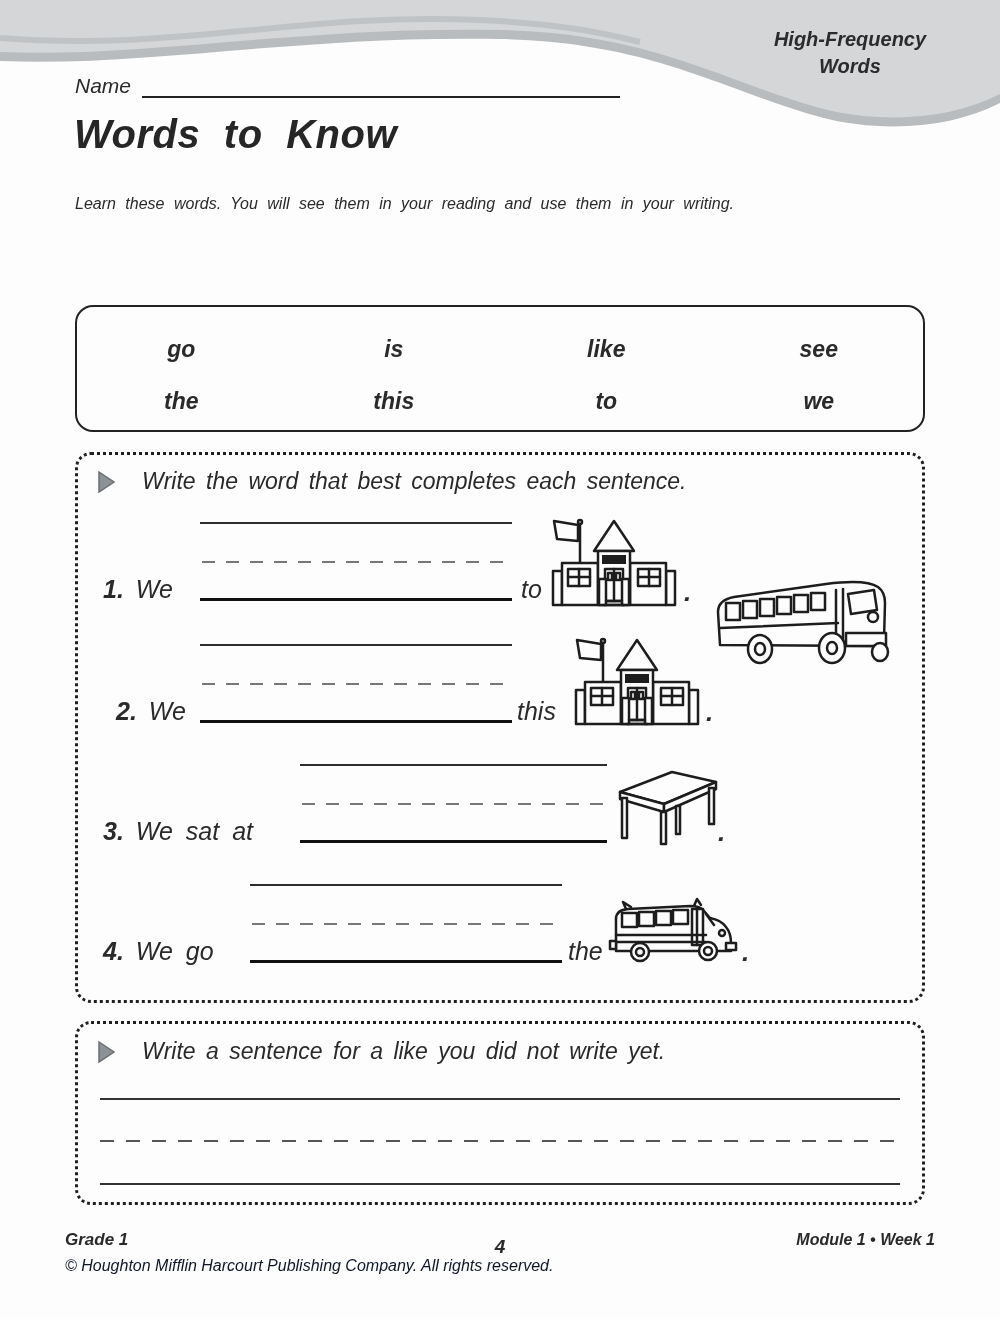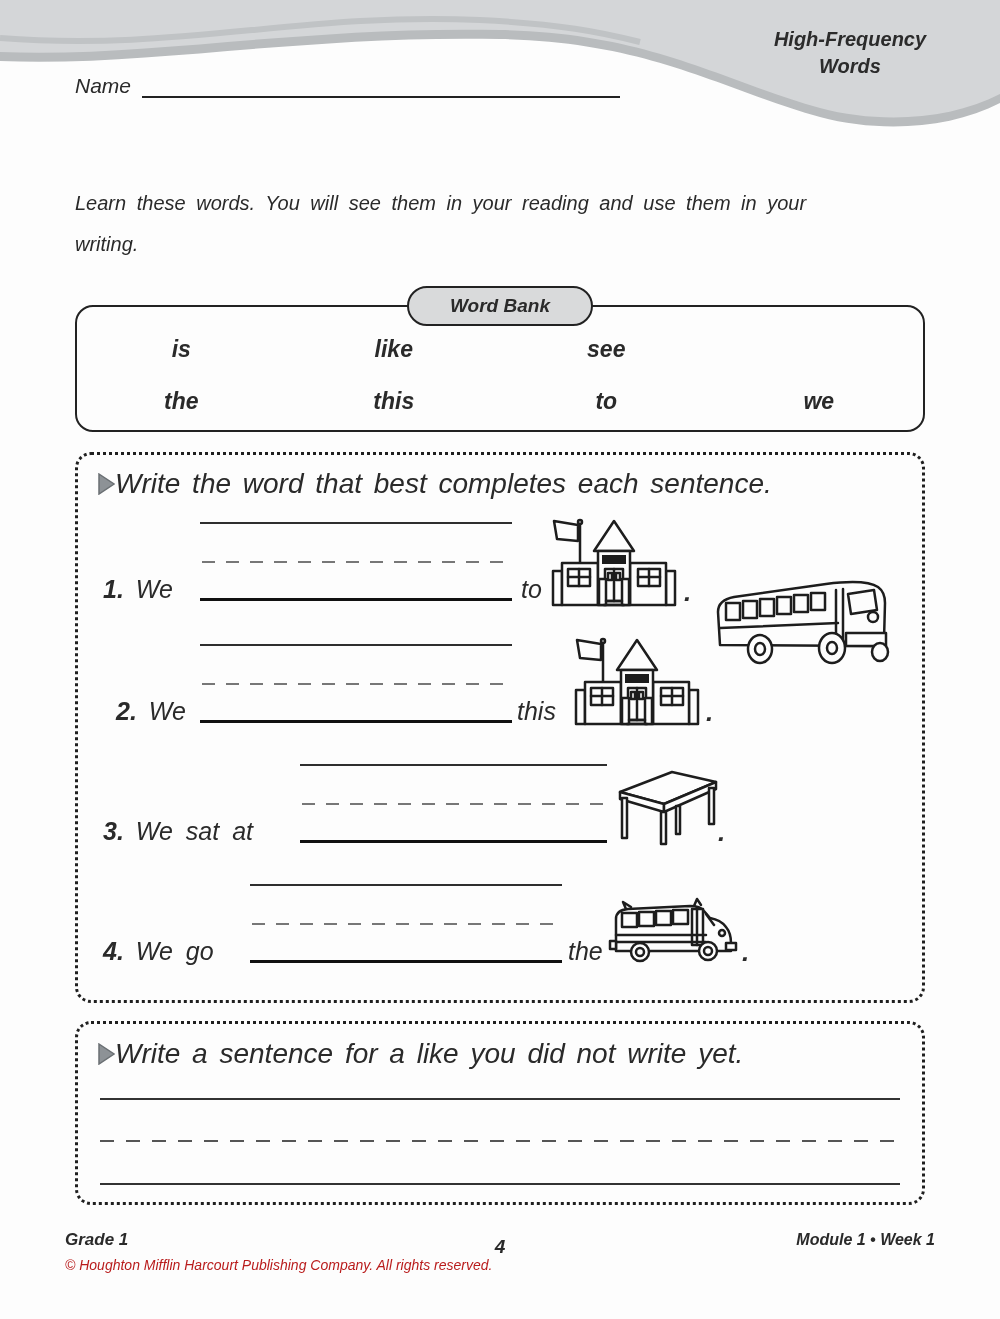--- a/index.html
+++ b/index.html
@@ -14,39 +14,39 @@
   .swoosh-svg { position:absolute; top:0; left:0; }
   .badge {
     position:absolute; left:760px; top:26px; width:180px; text-align:center;
     font-size:20px; font-weight:bold; line-height:27px; color:#2b2b2b;
   }
   .name-row-label { position:absolute; left:75px; top:74px; font-size:21px; }
   .name-line { position:absolute; left:142px; top:68px; width:478px; height:30px;
     border-bottom:2.5px solid #222; }
   .page-title { position:absolute; left:74px; top:112px; font-size:40px; font-weight:bold;
     word-spacing:12px; letter-spacing:.5px; color:#262626; }
-  .intro { position:absolute; left:75px; top:183px; width:785px; font-size:20px;
+  .intro { position:absolute; left:75px; top:183px; width:785px; font-size:16px;
     line-height:41px; word-spacing:5px; }
   
   .wordbank-box { position:absolute; left:75px; top:305px; width:850px; height:127px;
     border:2.5px solid #222; border-radius:18px; background:#fdfdfd; }
   .wordbank-tab { position:absolute; left:407px; top:286px; width:186px; height:40px;
     background:#d9dadb; border:2.5px solid #222; border-radius:20px;
     display:flex; align-items:center; justify-content:center;
     font-size:19px; font-weight:bold; }
   .wb-row { position:absolute; left:75px; width:850px; display:flex; }
   .wb-row span { width:25%; text-align:center; font-size:23px; font-weight:bold; }
   .wb-row1 { top:336px; } .wb-row2 { top:388px; }
   
   .dashed-box { position:absolute; left:75px; width:850px;
     border:3px dotted #1f1f1f; border-radius:16px; }
   .box1 { top:452px; height:551px; }
   .box2 { top:1021px; height:184px; }
-  .prompt { position:absolute; display:flex; align-items:center; gap:0;
-    font-size:28px; word-spacing:4px; }
+  .prompt { position:absolute; display:flex; align-items:center; gap:27px;
+    font-size:23px; word-spacing:4px; }
   .prompt-1 { left:98px; top:468px; }
   .prompt-2 { left:98px; top:1038px; }
   
   .writing-guide { position:absolute; height:79px;
     border-top:2px solid #2e2e2e; border-bottom:3.5px solid #111; }
   .writing-guide .mid { position:absolute; left:2px; right:2px; top:50%; height:2px;
     background:repeating-linear-gradient(90deg,#777 0 13px, transparent 13px 24px); }
   .g1 { left:200px; top:522px; width:312px; }
   .g2 { left:200px; top:644px; width:312px; }
   .g3 { left:300px; top:764px; width:307px; }
@@ -56,21 +56,21 @@
   .period { position:absolute; font-size:26px; font-weight:bold; }
   
   .line-solid { position:absolute; left:100px; width:800px; height:0; border-top:2.5px solid #333; }
   .line-dashed { position:absolute; left:100px; width:800px; height:2px;
     background:repeating-linear-gradient(90deg,#555 0 14px, transparent 14px 26px); }
   
   .footer-grade { position:absolute; left:65px; top:1230px; font-size:17px; font-weight:bold; }
   .footer-page { position:absolute; left:0; top:1236px; width:1000px; text-align:center;
     font-size:19px; font-weight:bold; }
   .footer-module { position:absolute; right:65px; top:1231px; font-size:16px; font-weight:bold; }
-  .footer-copy { position:absolute; left:65px; top:1257px; font-size:14px; color:#b91c1c; }
+  .footer-copy { position:absolute; left:65px; top:1257px; font-size:16px; color:#0f172a; }
   svg .ln { stroke:#1d1d1d; stroke-width:2.5; fill:none; stroke-linejoin:round; stroke-linecap:round; }
   svg .fw { stroke:#1d1d1d; stroke-width:2.5; fill:#fdfdfd; stroke-linejoin:round; }
   svg .fd { fill:#1d1d1d; }
 </style>
 </head>
 <body>
 
 <div class="page">
 
   <svg class="swoosh-svg" width="1000" height="175" viewBox="0 0 1000 175">
@@ -80,28 +80,27 @@
   </svg>
 
   <div class="badge">
     <div>High-Frequency</div>
     <div>Words</div>
   </div>
 
   <div class="name-row-label">Name</div>
   <div class="name-line"></div>
 
+  <h1 class="page-title">Words to Know</h1>
 
   <p class="intro">Learn these words. You will see them in your reading and use them in your writing.</p>
 
   <div class="wordbank-box"></div>
-  <div class="wordbank-tab">
-    <span>Word Bank</span>
-  </div>
   <div class="wb-row wb-row1">
+    <span>go</span>
     <span>is</span>
     <span>like</span>
     <span>see</span>
   </div>
   <div class="wb-row wb-row2">
     <span>the</span>
     <span>this</span>
     <span>to</span>
     <span>we</span>
   </div>

